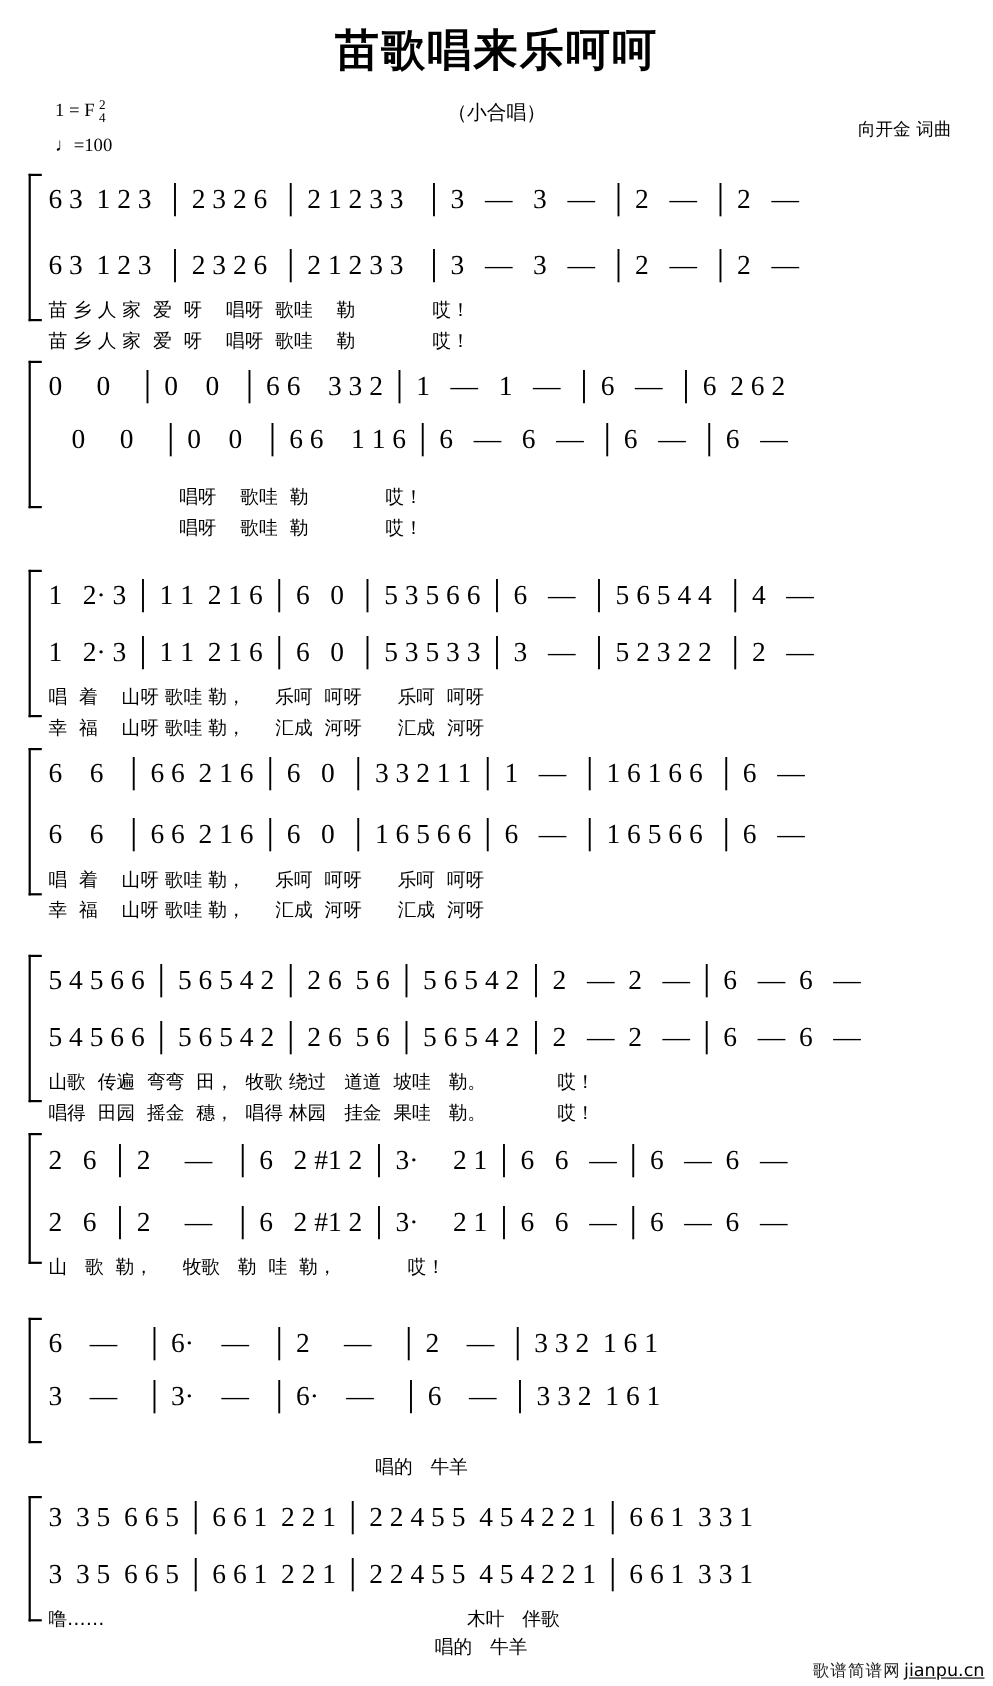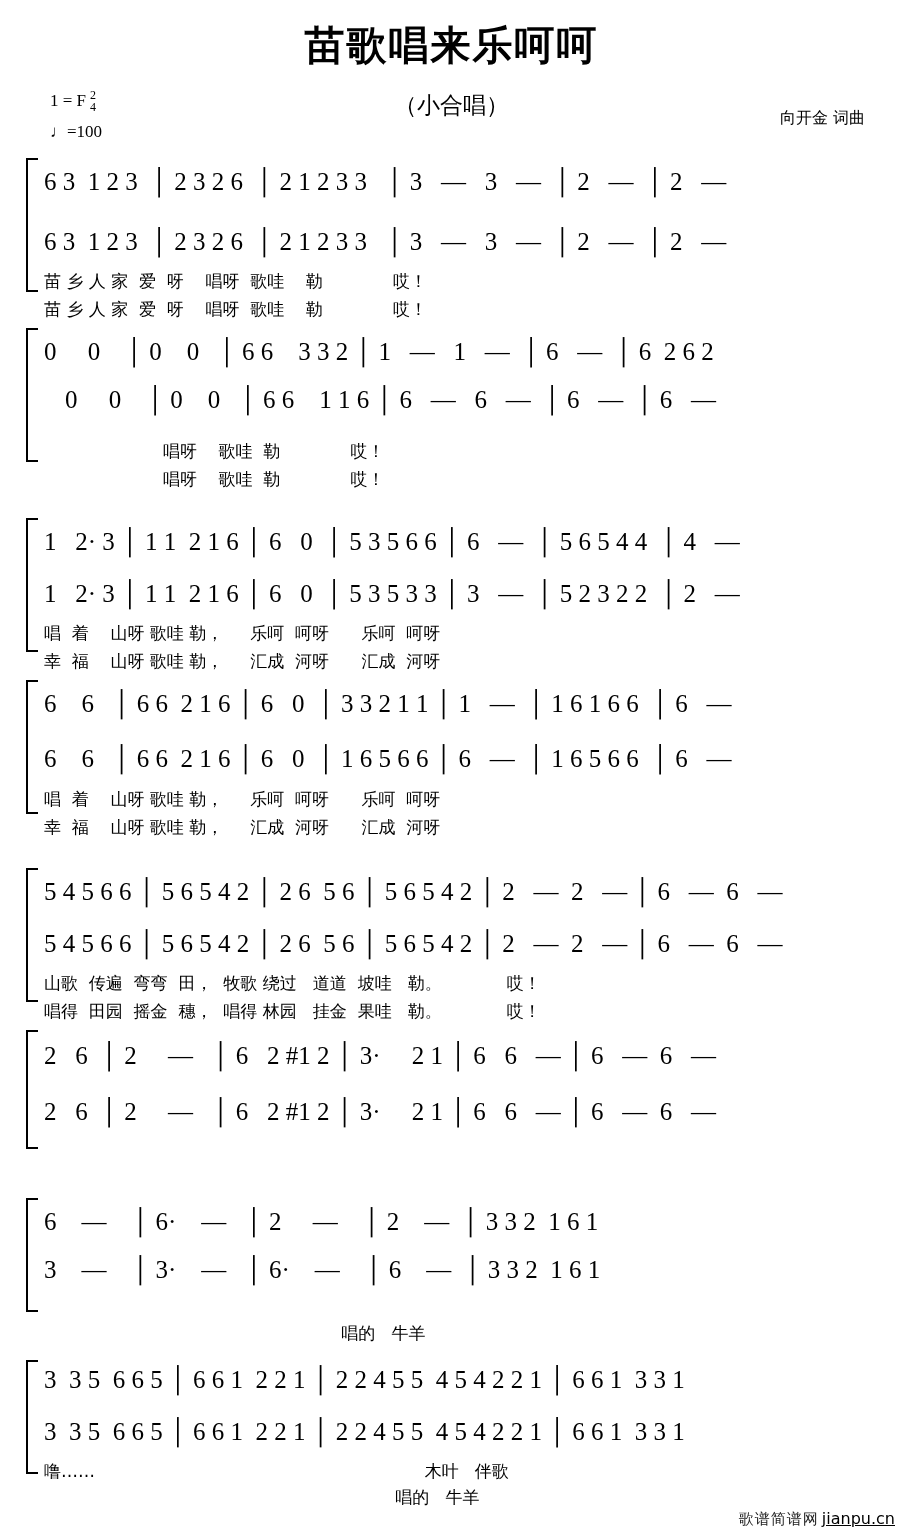--- a/index.html
+++ b/index.html
@@ -25,21 +25,21 @@
     font-family:"DejaVu Sans", sans-serif;
     font-weight:bold;
     font-size:40px;
     letter-spacing:2px;
   }
   .subtitle{
     position:absolute;
     top:90px; left:0; width:903px;
     text-align:center;
     font-family:"DejaVu Sans", sans-serif;
-    font-size:23px;
+    font-size:18px;
   }
   .composer{
     position:absolute;
     top:108px; right:38px;
     font-family:"DejaVu Sans", sans-serif;
     font-size:16px;
   }
   .keysig{
     position:absolute;
     top:90px; left:50px;
@@ -153,20 +153,21 @@
     <div class="brace" style="top:8px;height:130px;"></div>
     <div class="brace" style="top:170px;height:115px;"></div>
 
     <div class="row" style="top:18px;">5 4 5 6 6 │ 5 6 5 4 2 │ 2 6  5 6 │ 5 6 5 4 2 │ 2   —  2   — │ 6   —  6   —</div>
     <div class="row" style="top:70px;">5 4 5 6 6 │ 5 6 5 4 2 │ 2 6  5 6 │ 5 6 5 4 2 │ 2   —  2   — │ 6   —  6   —</div>
     <div class="lyric" style="top:140px;">唱得  田园  摇金  穗，  唱得 林园   挂金  果哇   勒。            哎！</div>
     <div class="lyric" style="top:112px;">山歌  传遍  弯弯  田，  牧歌 绕过   道道  坡哇   勒。            哎！</div>
 
     <div class="row" style="top:182px;">2   6  │ 2     —   │ 6   2 #1 2 │ 3·     2 1 │ 6   6   — │ 6   —  6   —</div>
     <div class="row" style="top:238px;">2   6  │ 2     —   │ 6   2 #1 2 │ 3·     2 1 │ 6   6   — │ 6   —  6   —</div>
+    <div class="lyric" style="top:280px;">山   歌  勒，     牧歌   勒  哇  勒，            哎！</div>
   </div>
 
   <div class="system" style="top:1190px;height:330px;">
     <div class="brace" style="top:8px;height:110px;"></div>
     <div class="brace" style="top:170px;height:110px;"></div>
 
     <div class="row" style="top:18px;">6    —    │ 6·    —   │ 2     —    │ 2    —  │ 3 3 2  1 6 1</div>
     <div class="row" style="top:66px;">3    —    │ 3·    —   │ 6·    —    │ 6    —  │ 3 3 2  1 6 1</div>
     <div class="lyric" style="top:132px;">                                                       唱的   牛羊</div>
 

